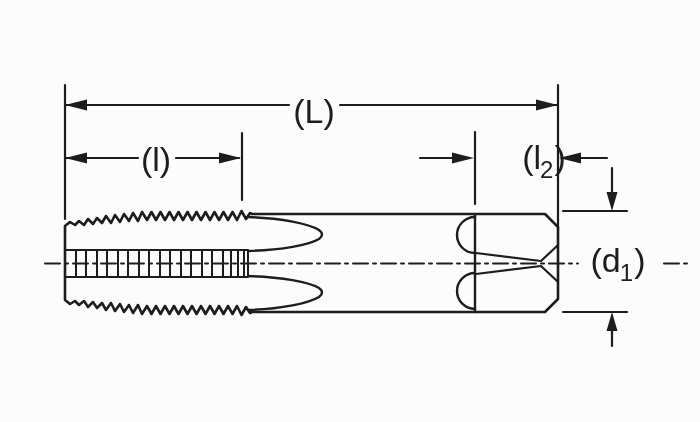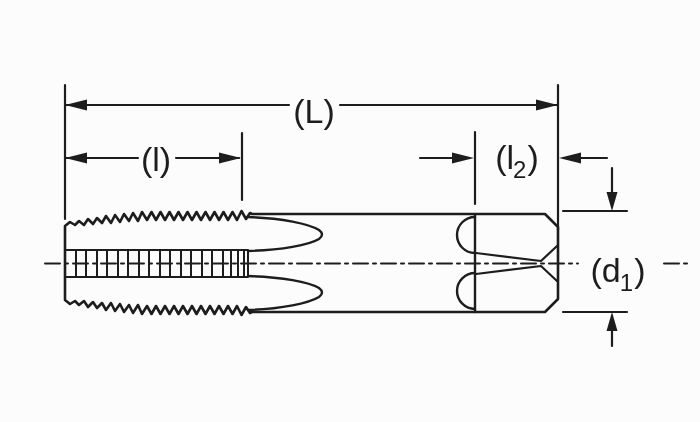--- a/index.html
+++ b/index.html
@@ -111,21 +111,21 @@
         <polygon points="612,312 606.5,331 617.5,331" fill="#1d1d1d" stroke="none"></polygon>
       </g>
 
     </g>
   </svg>
 
   <div class="dim-label" style="left:314px;top:111px;">(L)</div>
 
   <div class="dim-label" style="left:156px;top:159px;">(l)</div>
 
-  <div class="dim-label" style="left:517px;top:157px;">
+  <div class="dim-label" style="left:544px;top:157px;">
     <span>(l</span><span class="sub">2</span><span>)</span>
   </div>
 
-  <div class="dim-label" style="left:618px;top:270px;">
+  <div class="dim-label" style="left:618px;top:260px;">
     <span>(d</span><span class="sub">1</span><span>)</span>
   </div>
 
 </div>
 
 </body></html>

